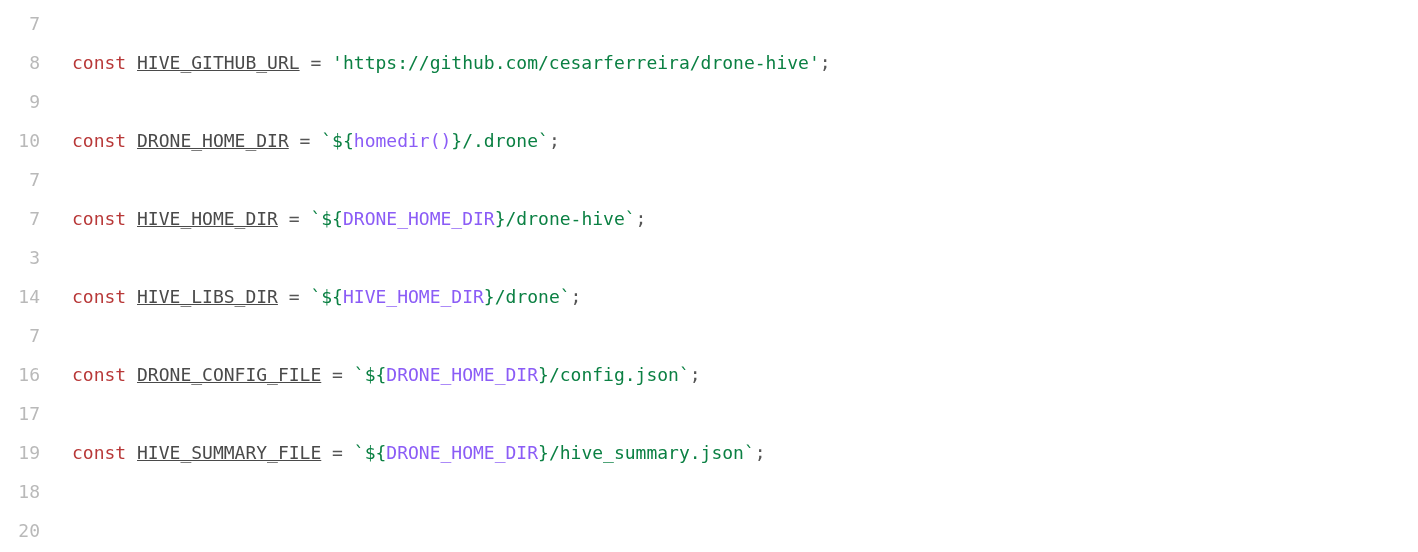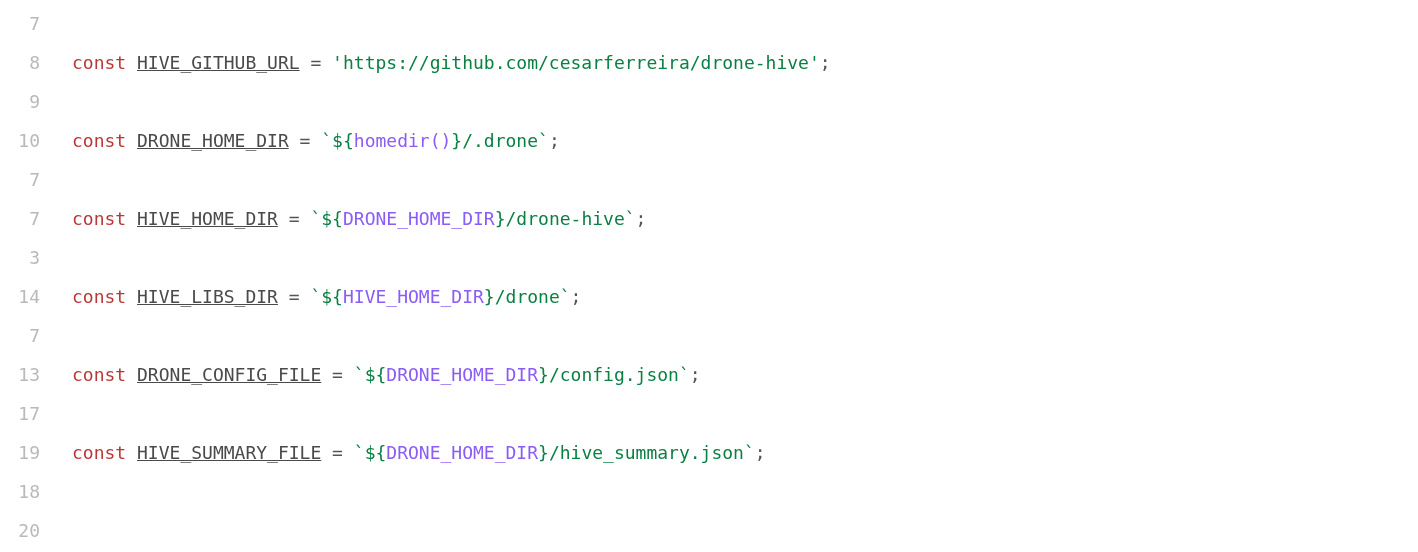--- a/index.html
+++ b/index.html
@@ -45,21 +45,21 @@
   <div class="gutter">
     <div class="line">7</div>
     <div class="line">8</div>
     <div class="line">9</div>
     <div class="line">10</div>
     <div class="line">7</div>
     <div class="line">7</div>
     <div class="line">3</div>
     <div class="line">14</div>
     <div class="line">7</div>
-    <div class="line">13</div>
+    <div class="line">16</div>
     <div class="line">17</div>
     <div class="line">19</div>
     <div class="line">18</div>
     <div class="line">20</div>
   </div>
 
   <div class="code">
 <div class="line"><span class="kw">const</span> <span class="ident">HIVE_GITHUB_URL</span><span class="op"> = </span><span class="str">'</span><span class="str">https://github.com/cesarferreira/drone-hive</span><span class="str">'</span><span class="op">;</span></div>
 <div class="line"><span class="kw">const</span> <span class="ident">DRONE_HOME_DIR</span><span class="op"> = </span><span class="str">`</span><span class="tpl-punc">${</span><span class="tpl-inner">homedir()</span><span class="tpl-punc">}</span><span class="str">/.drone</span><span class="str">`</span><span class="op">;</span></div>
 <div class="line"><span class="kw">const</span> <span class="ident">HIVE_HOME_DIR</span><span class="op"> = </span><span class="str">`</span><span class="tpl-punc">${</span><span class="tpl-inner">DRONE_HOME_DIR</span><span class="tpl-punc">}</span><span class="str">/drone-hive</span><span class="str">`</span><span class="op">;</span></div>

